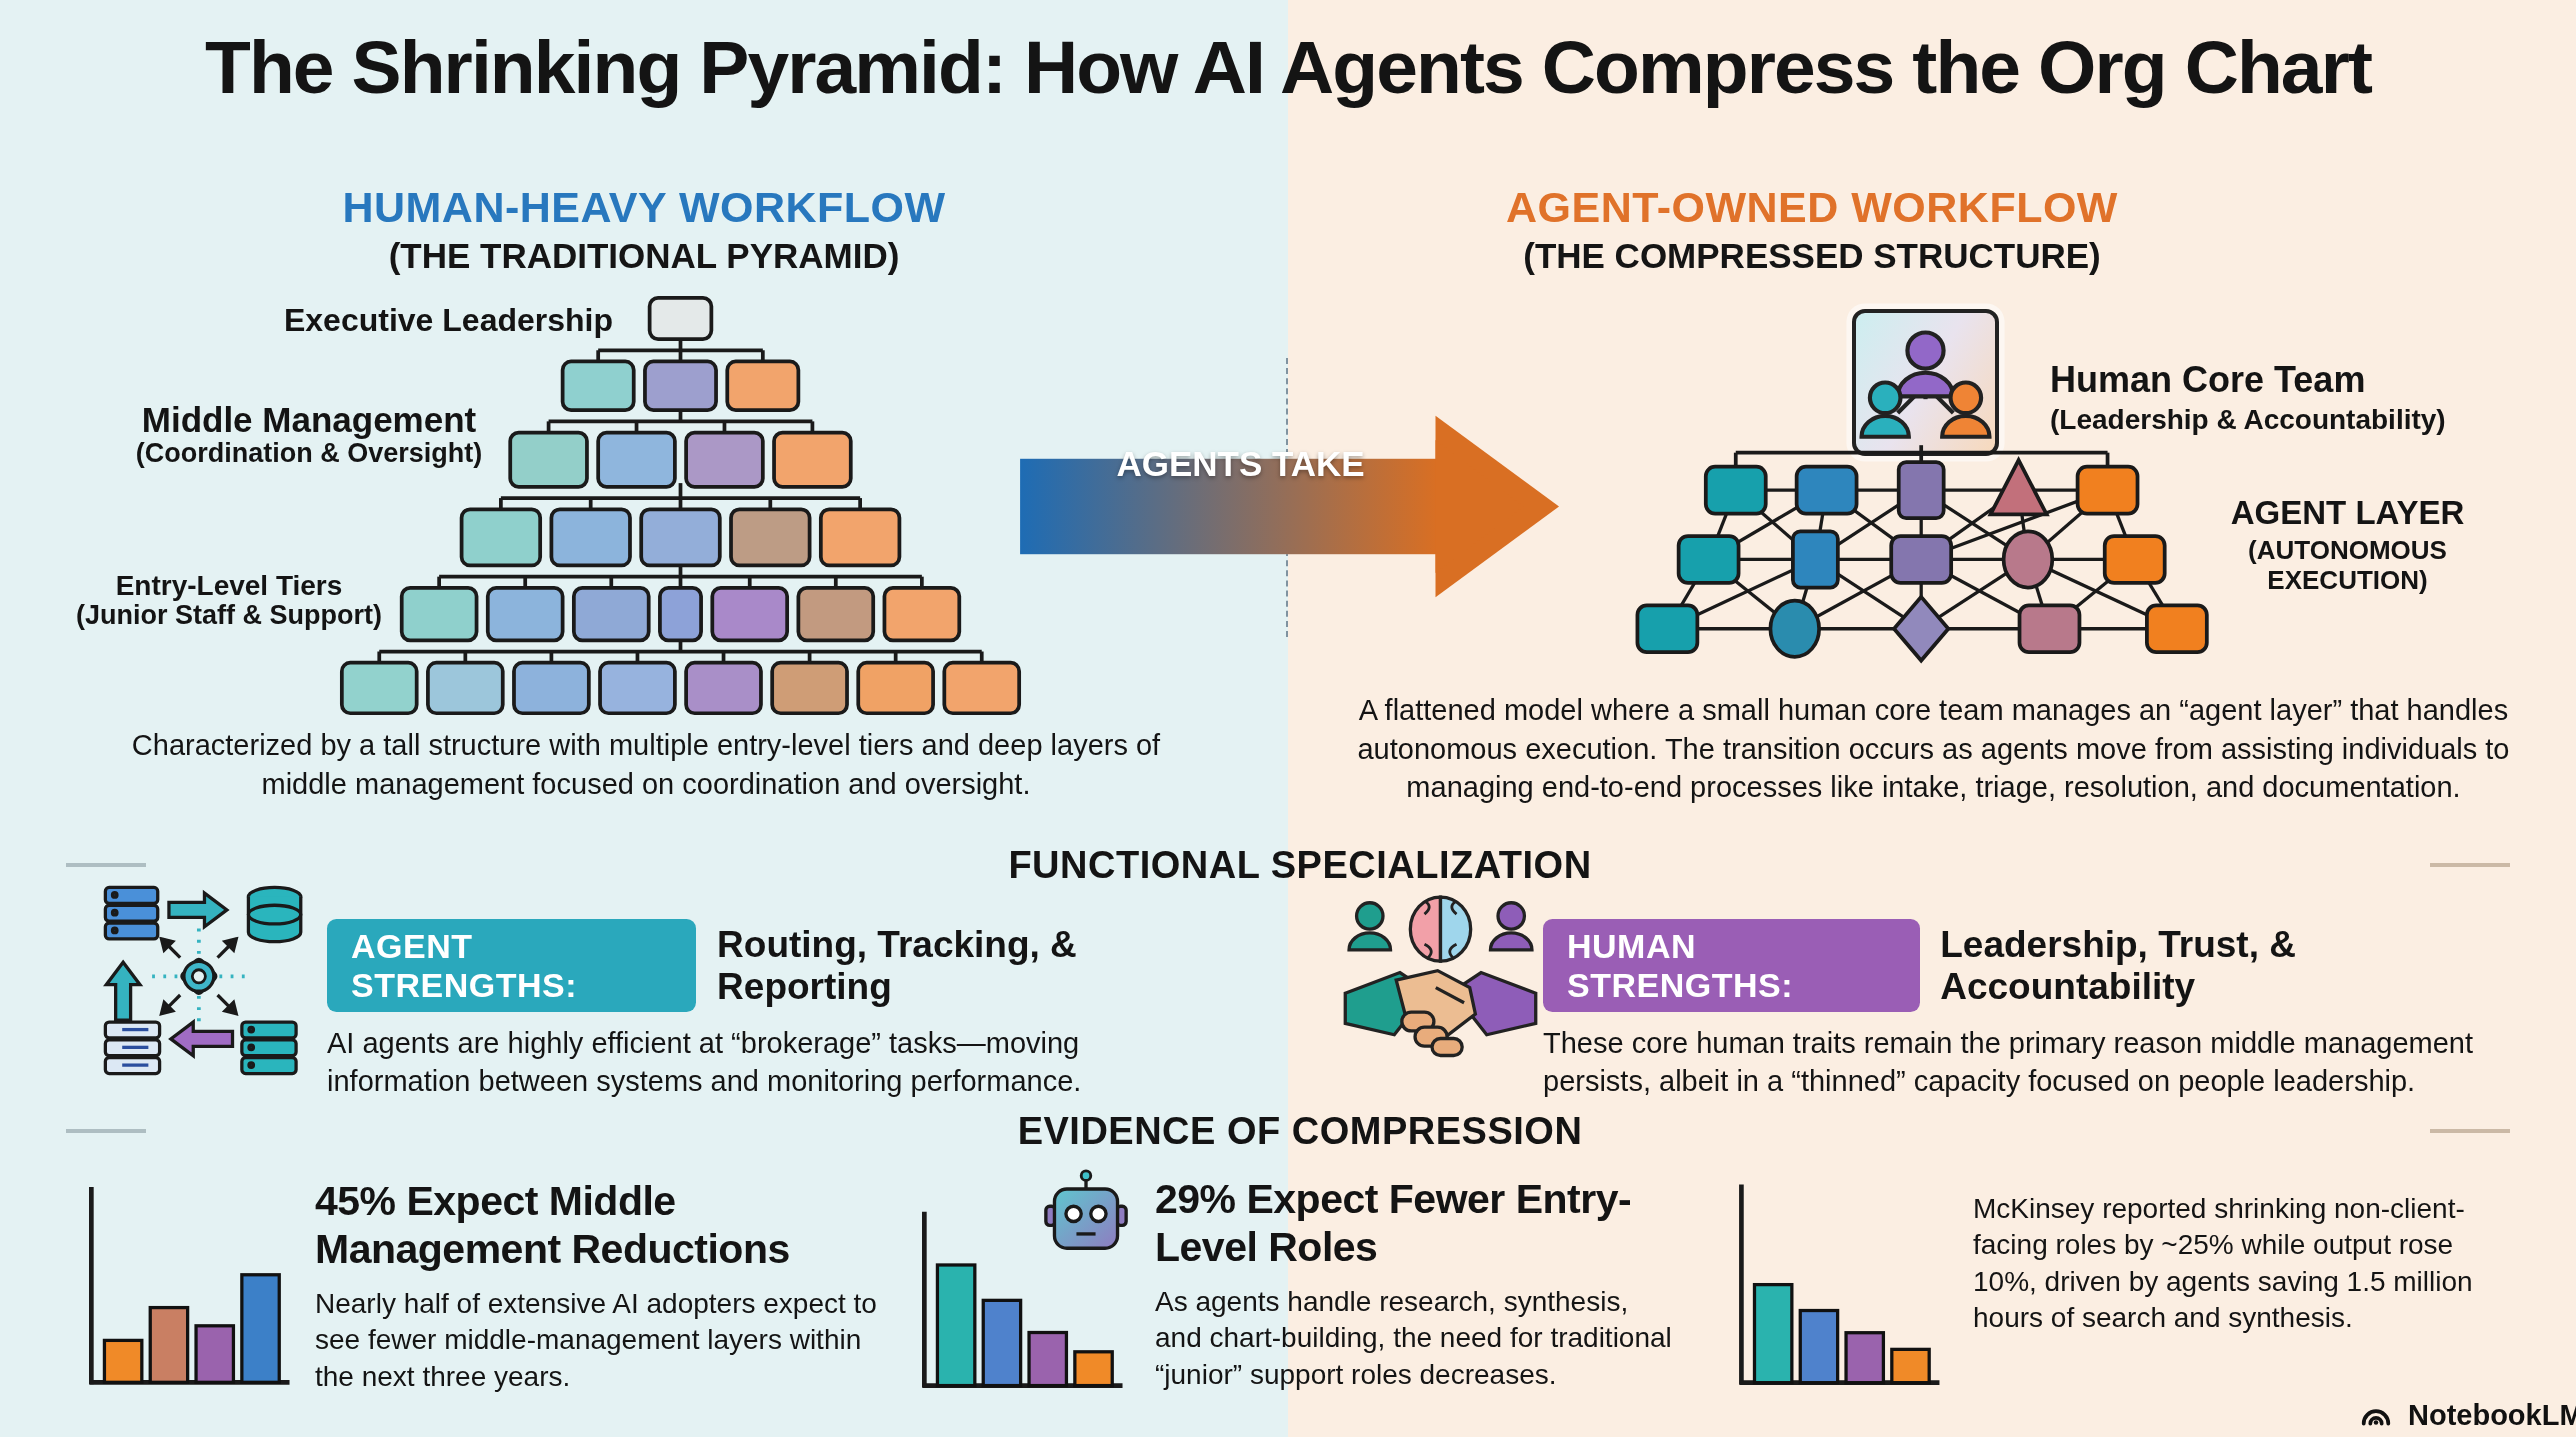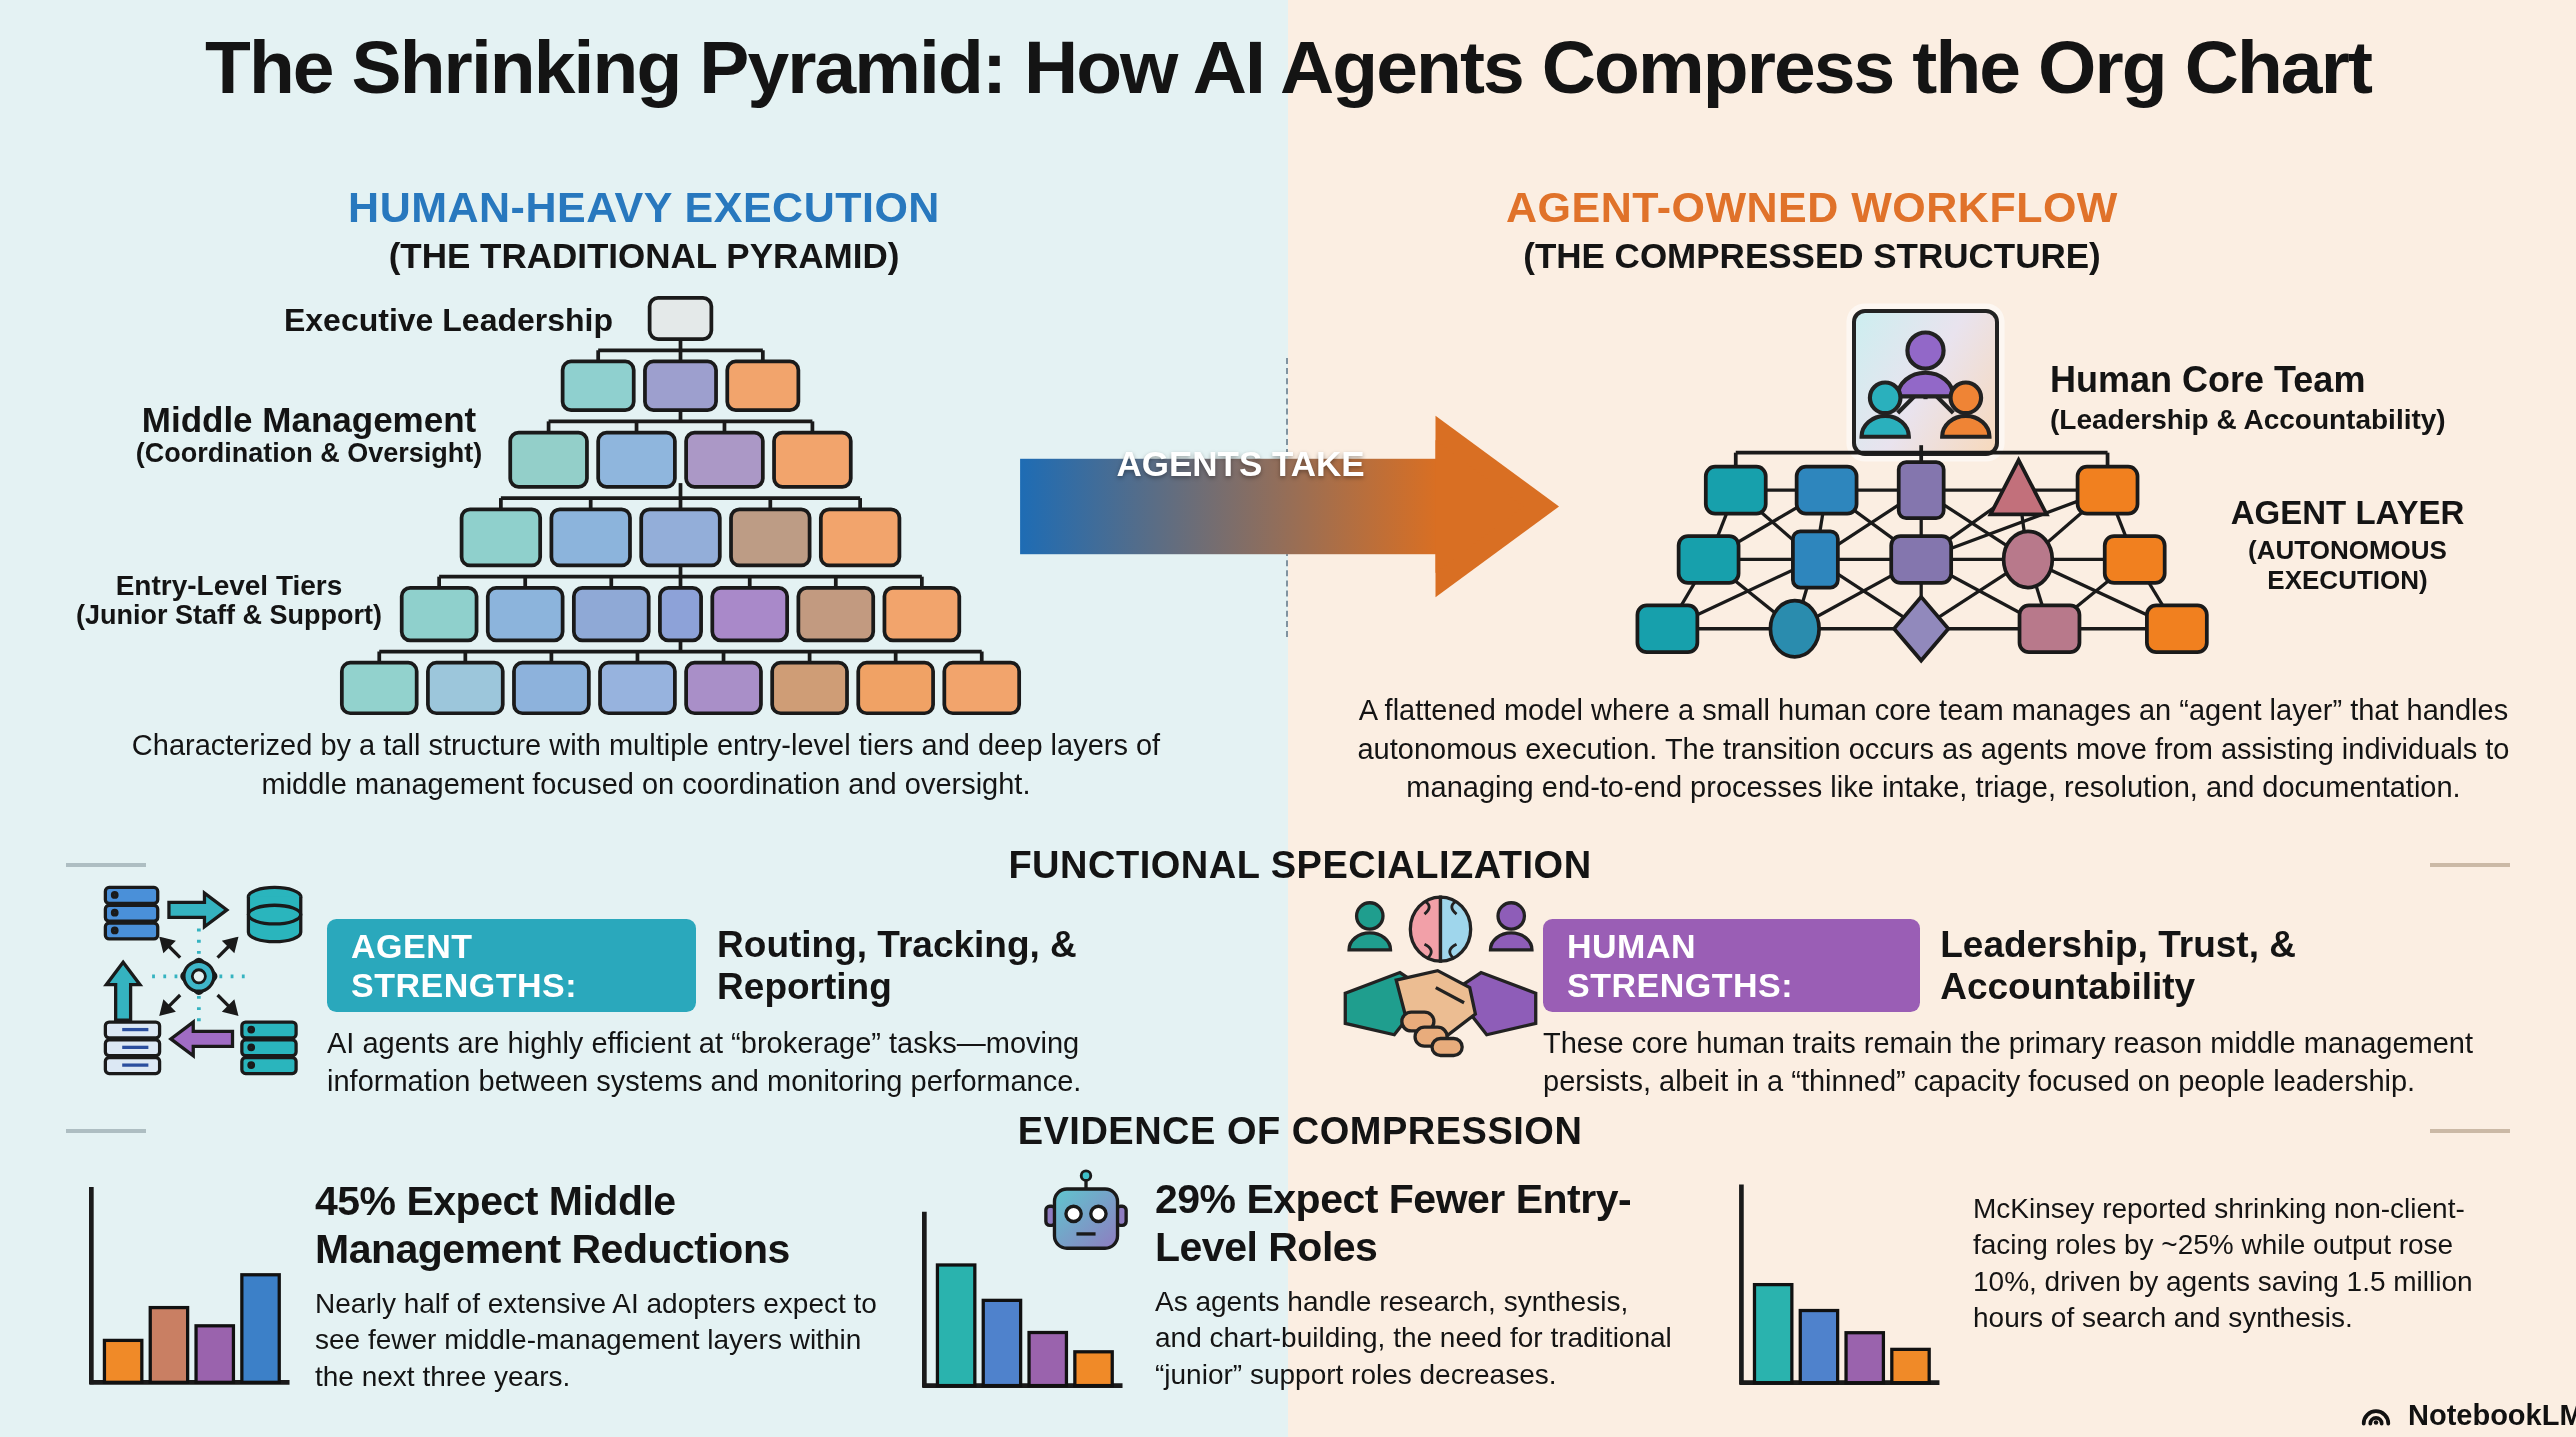--- a/index.html
+++ b/index.html
@@ -36,21 +36,21 @@
 </head>
 <body>
 
 <div class="canvas">
 
   <div class="abs main-title">The Shrinking Pyramid: How AI Agents Compress the Org Chart</div>
 
   <div class="abs dashed-div" style="left:1286px;top:358px;height:279px;width:0;"></div>
 
   <div class="abs ctr" style="left:0;top:183px;width:1288px;">
-    <div class="col-head" id="left-heading" style="color: rgb(40, 120, 190);">HUMAN-HEAVY EXECUTION</div>
+    <div class="col-head" id="left-heading" style="color: rgb(40, 120, 190);">HUMAN-HEAVY WORKFLOW</div>
     <div class="col-sub">(THE TRADITIONAL PYRAMID)</div>
   </div>
 
   <div class="abs pyr-label-b" style="left:187px;top:303px;width:426px;text-align:right;font-size:32px;">Executive Leadership</div>
   <div class="abs ctr" style="left:122px;top:401px;width:374px;">
     <div class="pyr-label-b" style="font-size:35px;">Middle Management</div>
     <div class="pyr-label-s">(Coordination &amp; Oversight)</div>
   </div>
   <div class="abs ctr" style="left:70px;top:571px;width:318px;">
     <div class="pyr-label-b" style="font-size:28px;">Entry-Level Tiers</div>

